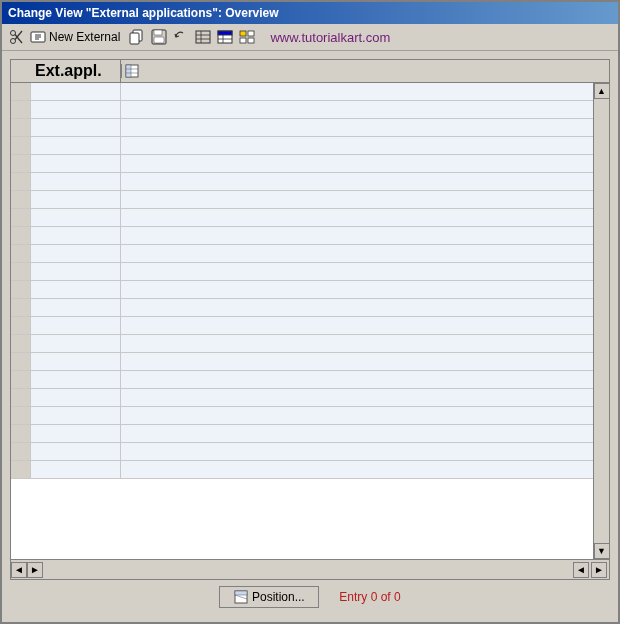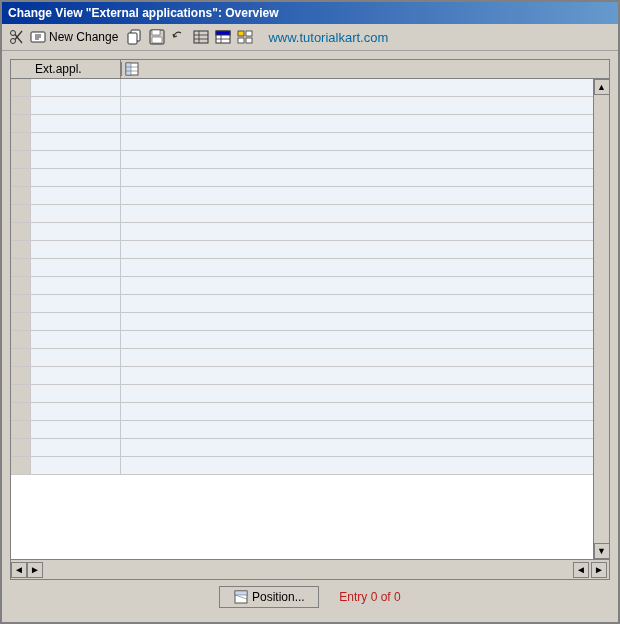--- a/index.html
+++ b/index.html
@@ -58,21 +58,21 @@
       cursor: pointer;
       margin-right: 4px;
     }
 
     .toolbar-new-entries span {
       font-size: 12px;
       color: #000;
     }
 
     .watermark-text {
-      color: #0369a1;
+      color: #701a75;
       font-size: 13px;
       margin-left: 10px;
     }
 
     .content-area {
       flex: 1;
       background: #d4d0c8;
       padding: 8px;
       display: flex;
       flex-direction: column;
@@ -98,22 +98,22 @@
       width: 20px;
       min-width: 20px;
       border-right: 1px solid #808080;
     }
 
     .col-extappl {
       width: 90px;
       min-width: 90px;
       padding: 2px 4px;
       border-right: 1px solid #808080;
-      font-weight: normal;
-      font-size: 12px;
+      font-weight: bold;
+      font-size: 16px;
     }
 
     .col-description {
       flex: 1;
       padding: 2px 4px;
       font-weight: bold;
       font-size: 12px;
     }
 
     .col-toggle {
@@ -268,21 +268,21 @@
       </svg>
     </div>
 
     <div class="toolbar-new-entries">
       <svg width="16" height="16" viewBox="0 0 16 16">
         <rect x="1" y="3" width="14" height="10" rx="1" fill="white" stroke="#333" stroke-width="1"></rect>
         <line x1="5" y1="6" x2="11" y2="6" stroke="#333" stroke-width="1"></line>
         <line x1="5" y1="8" x2="11" y2="8" stroke="#333" stroke-width="1"></line>
         <line x1="5" y1="10" x2="9" y2="10" stroke="#333" stroke-width="1"></line>
       </svg>
-      <span>New Change</span>
+      <span>New External</span>
     </div>
 
     <div class="toolbar-icon" title="Copy">
       <svg width="16" height="16" viewBox="0 0 16 16">
         <rect x="4" y="1" width="9" height="11" rx="1" fill="white" stroke="#333" stroke-width="1"></rect>
         <rect x="1" y="4" width="9" height="11" rx="1" fill="white" stroke="#333" stroke-width="1"></rect>
       </svg>
     </div>
 
     <div class="toolbar-icon" title="Save">

